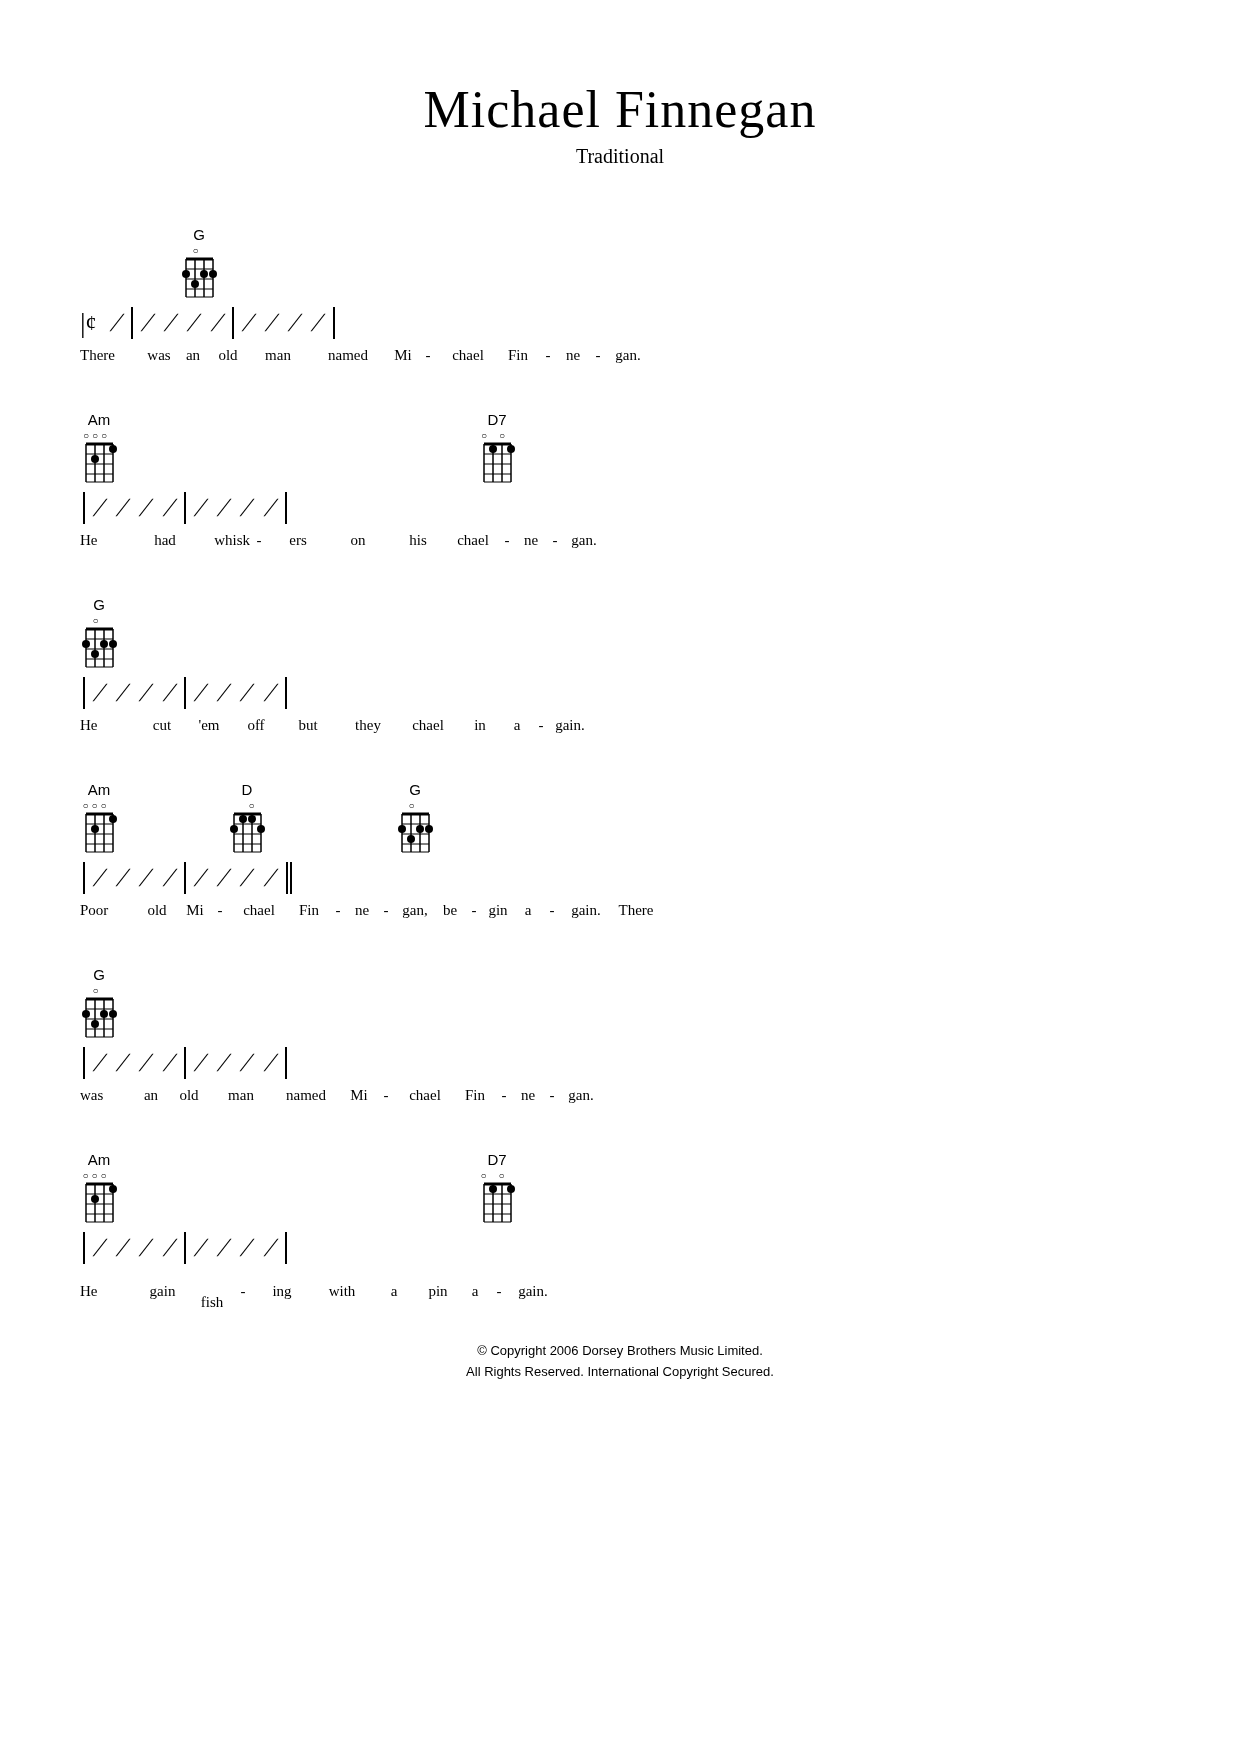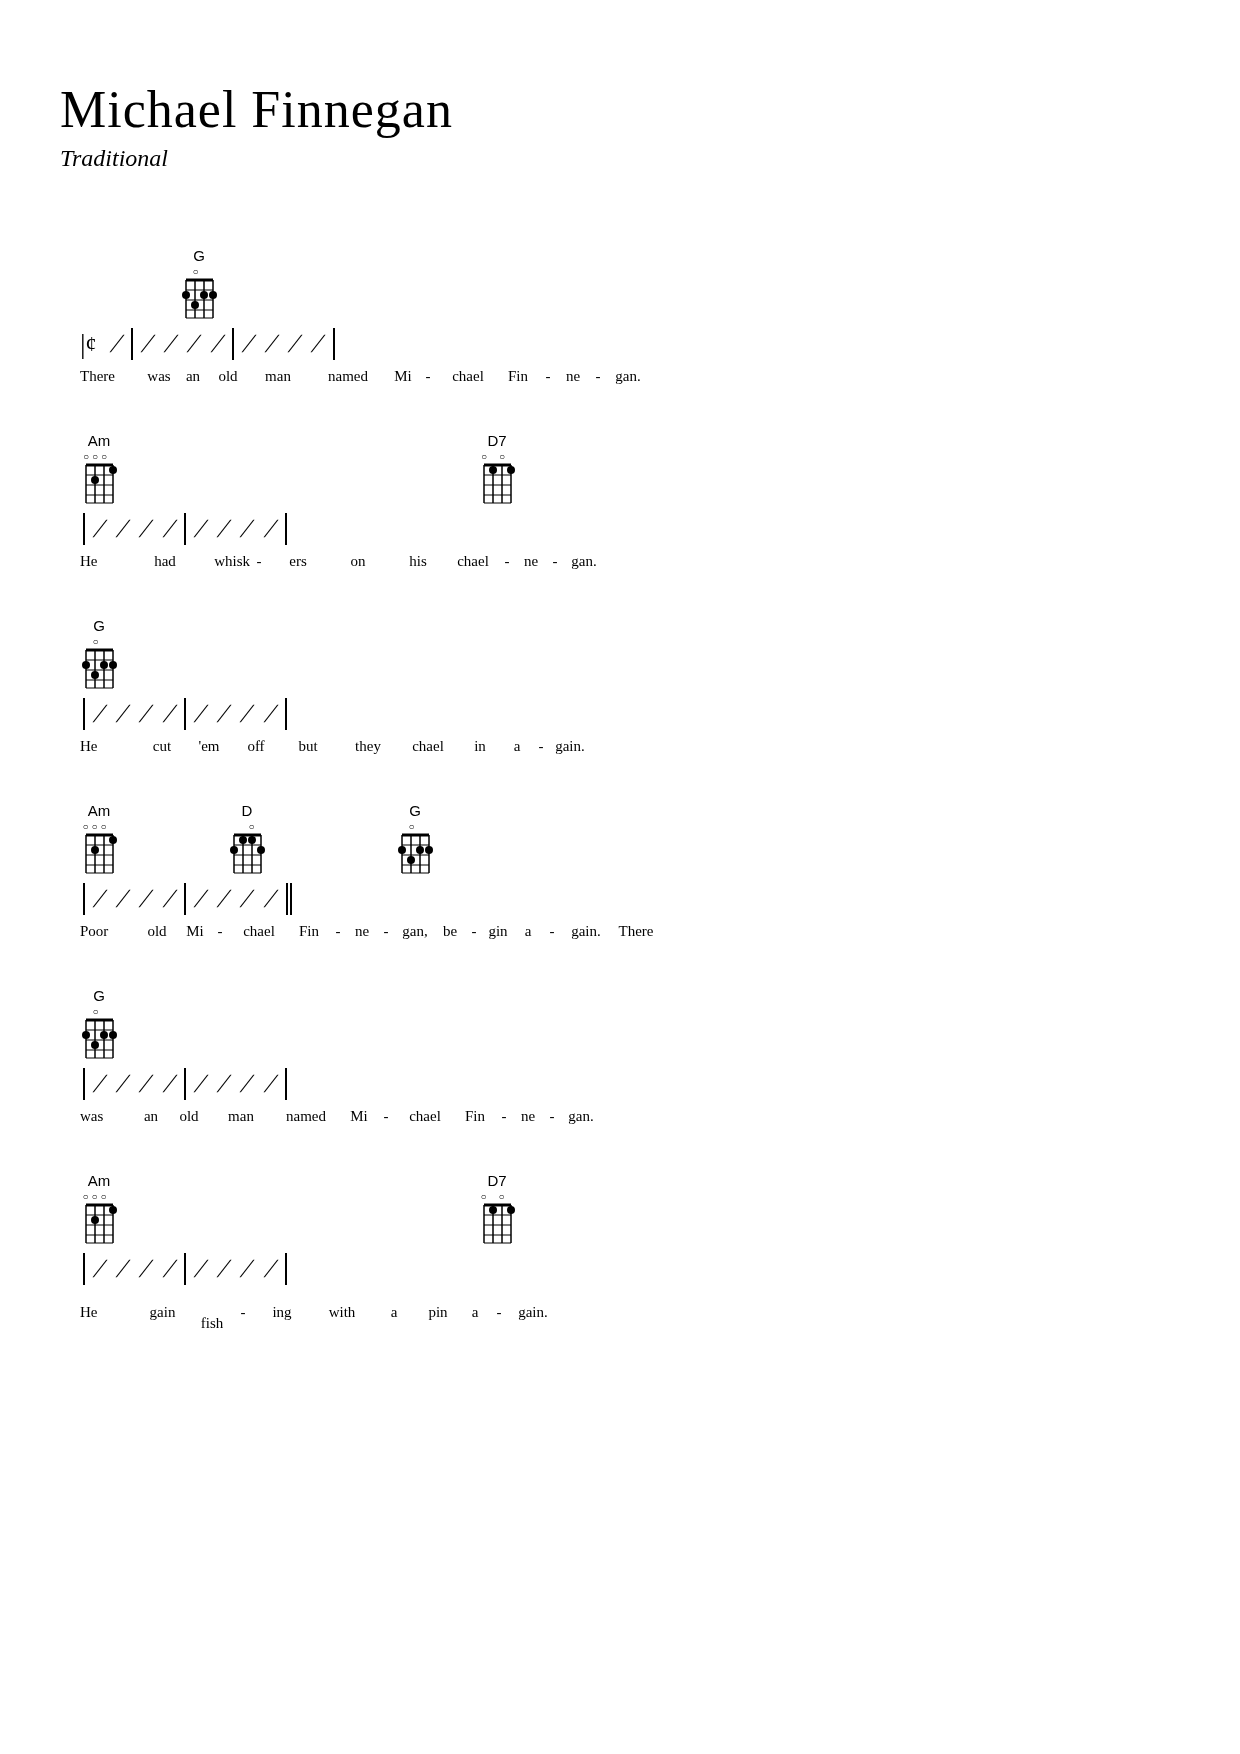--- a/index.html
+++ b/index.html
@@ -13,36 +13,36 @@
     }
 
     .page {
       width: 1240px;
       min-height: 1754px;
       background: #fff;
       padding: 80px 60px 40px 60px;
     }
 
     .title-section {
-      margin-bottom: 58px;
+      text-align: center;
+      margin-bottom: 41px;
     }
 
     .title {
       font-size: 52px;
       font-weight: normal;
       font-family: 'Times New Roman', serif;
       letter-spacing: 1px;
       margin-bottom: 6px;
     }
 
     .subtitle {
-      font-size: 24px;
+      font-size: 20px;
       font-family: 'Times New Roman', serif;
       font-weight: normal;
-      font-style: italic;
     }
 
     .music-content {
       margin-top: 20px;
       padding: 0 20px;
     }
 
     .chord-name {
       font-size: 15px;
       font-family: Arial, sans-serif;
@@ -582,15 +582,19 @@
         <span style="min-width:60px; text-align:center;">ing</span>
         <span style="min-width:60px; text-align:center;">with</span>
         <span style="min-width:44px; text-align:center;">a</span>
         <span style="min-width:44px; text-align:center;">pin</span>
         <span style="min-width:30px; text-align:center;">a</span>
         <span style="min-width:18px; text-align:center;">-</span>
         <span style="min-width:50px; text-align:center;">gain.</span>
       </div>
     </div>
 
+    <div class="copyright" style="margin-top:30px;">
+      <div>© Copyright 2006 Dorsey Brothers Music Limited.</div>
+      <div>All Rights Reserved. International Copyright Secured.</div>
+    </div>
 
   </div>
 </div>
 
 </body></html>

